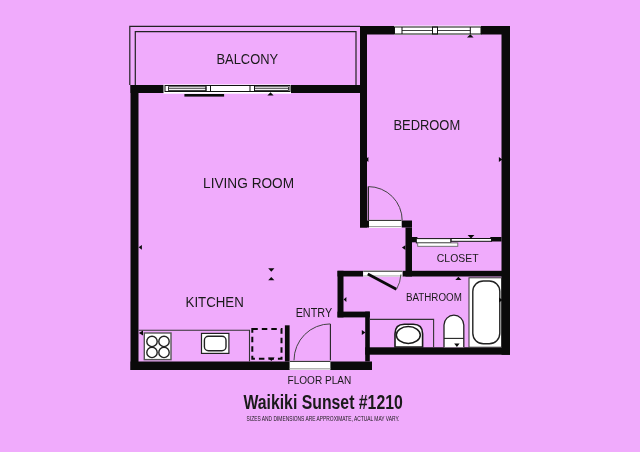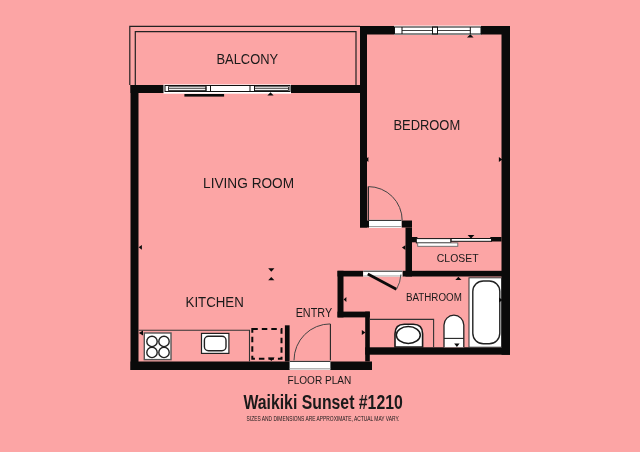--- a/index.html
+++ b/index.html
@@ -1,16 +1,16 @@
 <!DOCTYPE html>
 <html><head>
 <meta charset="utf-8">
 <style>
   html,body{margin:0;padding:0;background:#ffffff;}
-  #plan{position:relative;width:640px;height:452px;background:#fca5a5;overflow:hidden;}
+  #plan{position:relative;width:640px;height:452px;background:#f0abfc;overflow:hidden;}
   svg{position:absolute;top:0;left:0;}
   text{font-family:"Liberation Sans",sans-serif;fill:#1a1a1a;}
 </style>
 </head>
 <body>
 <div id="plan">
 <svg width="640" height="452" viewBox="0 0 640 452">
 
 <g>
   <path d="M129.8,85 V26.3 H360 M135.3,85 V31.6 H356 V85" fill="none" stroke="#222222" stroke-width="1.2"></path>

